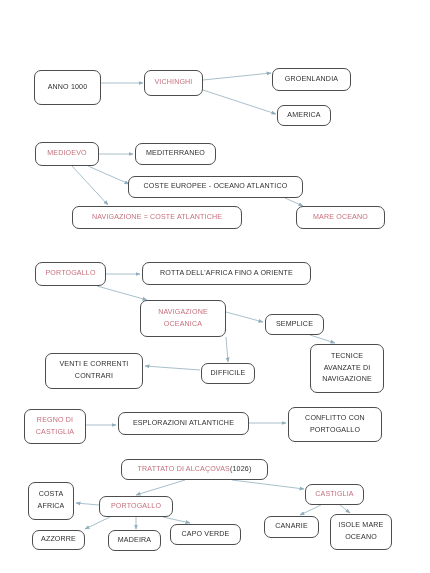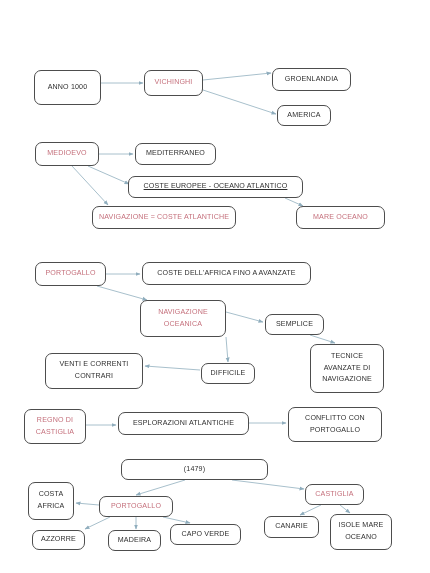--- a/index.html
+++ b/index.html
@@ -108,33 +108,33 @@
       <div class="node" style="left: 277px; top: 105px; width: 54px; height: 21px;">
         <span style="white-space: pre-line;">AMERICA</span>
       </div>
       <div class="node rose" style="left: 35px; top: 142px; width: 64px; height: 24px;">
         <span style="white-space: pre-line;">MEDIOEVO</span>
       </div>
       <div class="node" style="left: 135px; top: 143px; width: 81px; height: 22px;">
         <span style="white-space: pre-line;">MEDITERRANEO</span>
       </div>
       <div class="node" style="left: 128px; top: 176px; width: 175px; height: 22px;">
-        <span style="white-space: pre-line; text-decoration: underline;">COSTE EUROPEE - OCEANO ATLANTICO</span>
+        <span style="white-space: pre-line;">COSTE EUROPEE - OCEANO ATLANTICO</span>
       </div>
-      <div class="node rose" style="left: 72px; top: 206px; width: 144px; height: 23px; margin-left: 20px;">
+      <div class="node rose" style="left: 72px; top: 206px; width: 170px; height: 23px;">
         <span style="white-space: pre-line;">NAVIGAZIONE = COSTE ATLANTICHE</span>
       </div>
       <div class="node rose" style="left: 296px; top: 206px; width: 89px; height: 23px;">
         <span style="white-space: pre-line;">MARE OCEANO</span>
       </div>
       <div class="node rose" style="left: 35px; top: 262px; width: 71px; height: 24px;">
         <span style="white-space: pre-line;">PORTOGALLO</span>
       </div>
       <div class="node" style="left: 142px; top: 262px; width: 169px; height: 23px;">
-        <span style="white-space: pre-line;">COSTE DELL'AFRICA FINO A AVANZATE</span>
+        <span style="white-space: pre-line;">ROTTA DELL'AFRICA FINO A ORIENTE</span>
       </div>
       <div class="node rose" style="left: 140px; top: 300px; width: 86px; height: 37px;">
         <span style="white-space: pre-line;">NAVIGAZIONE
 OCEANICA</span>
       </div>
       <div class="node" style="left: 265px; top: 314px; width: 59px; height: 21px;">
         <span style="white-space: pre-line;">SEMPLICE</span>
       </div>
       <div class="node" style="left: 310px; top: 344px; width: 74px; height: 49px;">
         <span style="white-space: pre-line;">TECNICE AVANZATE DI NAVIGAZIONE</span>
@@ -151,21 +151,22 @@
 CASTIGLIA</span>
       </div>
       <div class="node" style="left: 118px; top: 412px; width: 131px; height: 23px;">
         <span style="white-space: pre-line;">ESPLORAZIONI ATLANTICHE</span>
       </div>
       <div class="node" style="left: 288px; top: 407px; width: 94px; height: 35px;">
         <span style="white-space: pre-line;">CONFLITTO CON
 PORTOGALLO</span>
       </div>
       <div class="node rose" style="left: 121px; top: 459px; width: 147px; height: 21px;">
-        <span class="yr"> (1479)</span>
+        <span style="white-space: pre-line;">TRATTATO DI ALCAÇOVAS</span>
+        <span class="yr"> (1026)</span>
       </div>
       <div class="node" style="left: 28px; top: 482px; width: 46px; height: 38px;">
         <span style="white-space: pre-line;">COSTA
 AFRICA</span>
       </div>
       <div class="node rose" style="left: 99px; top: 496px; width: 74px; height: 21px;">
         <span style="white-space: pre-line;">PORTOGALLO</span>
       </div>
       <div class="node" style="left: 32px; top: 530px; width: 53px; height: 20px;">
         <span style="white-space: pre-line;">AZZORRE</span>

